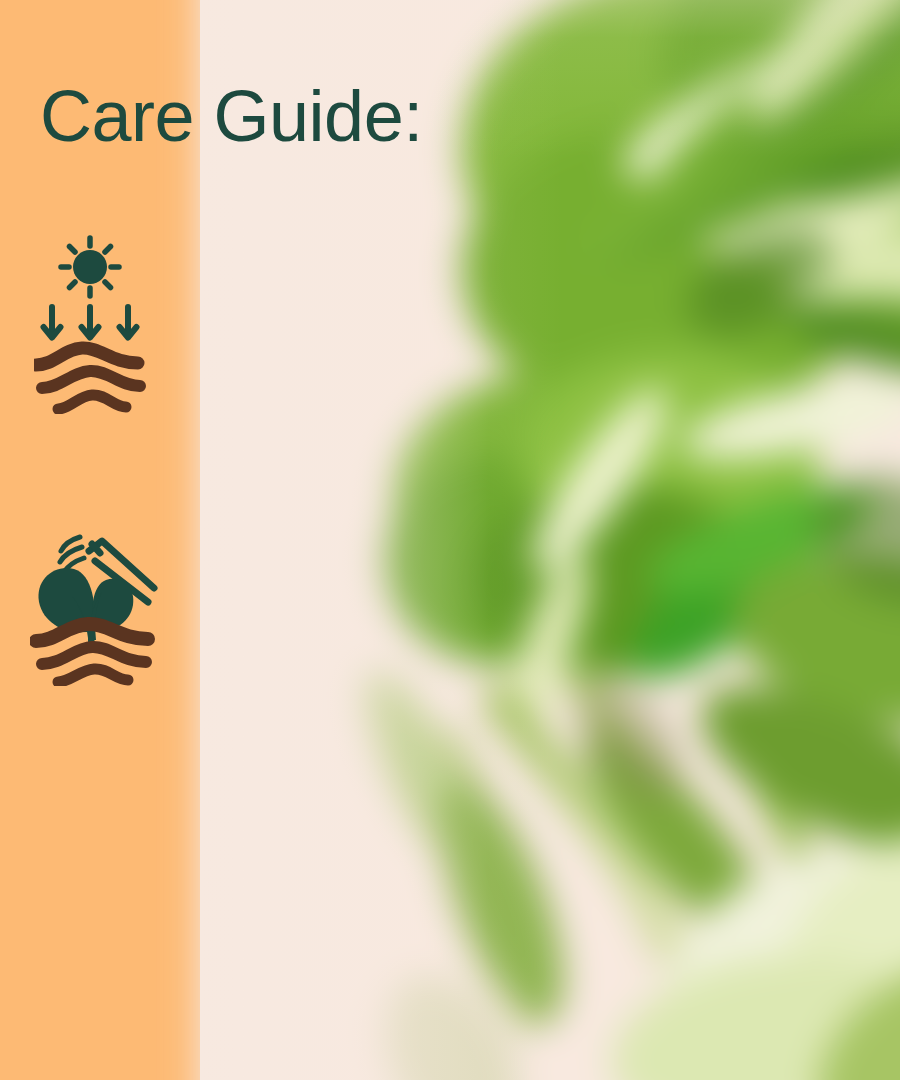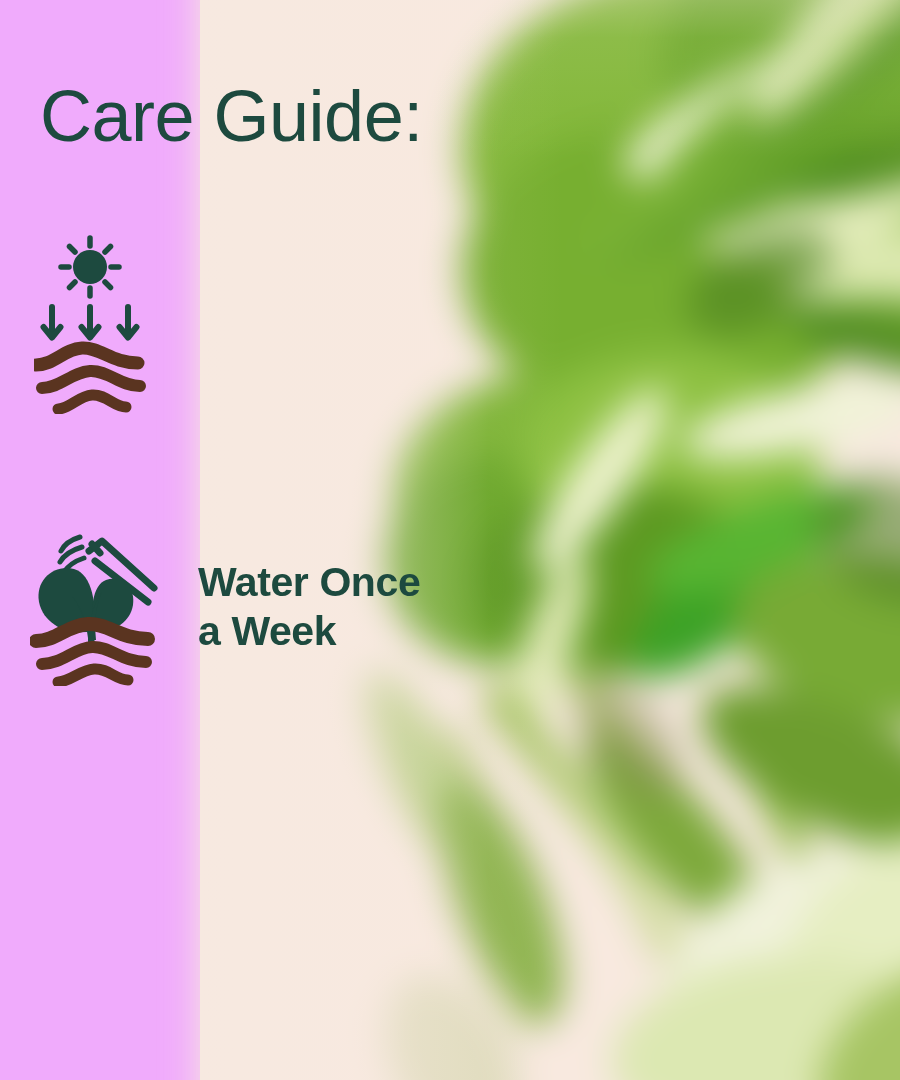--- a/index.html
+++ b/index.html
@@ -9,21 +9,21 @@
     overflow: hidden;
   }
   body {
     font-family: "Liberation Sans", sans-serif;
     background: #F7E9E0;
     position: relative;
   }
   #card {
     position: absolute;
     inset: 0;
-    background: #f0abfc;
+    background: #fdba74;
     overflow: hidden;
   }
 
   
   #photo {
     position: absolute;
     right: -60px; top: -60px;
     width: 760px; height: 1220px;
     filter: blur(18px) saturate(1.05);
     opacity: 1;
@@ -245,17 +245,15 @@
         </g>
 
         <g fill="none" stroke="#5A3420" stroke-linecap="round" stroke-linejoin="round">
           <path d="M6 113 C 26 113, 38 97, 58 96 C 78 95, 90 111, 118 111" stroke-width="14"></path>
           <path d="M12 136 C 32 136, 44 120, 62 119 C 80 118, 92 134, 116 134" stroke-width="12"></path>
           <path d="M28 154 C 40 154, 50 142, 64 141 C 78 140, 86 152, 98 152" stroke-width="11"></path>
         </g>
       </svg>
     </div>
 
-    <div class="care-label" id="label-water">Water Once
-a Week</div>
   </div>
 
 </div>
 
 </body></html>

